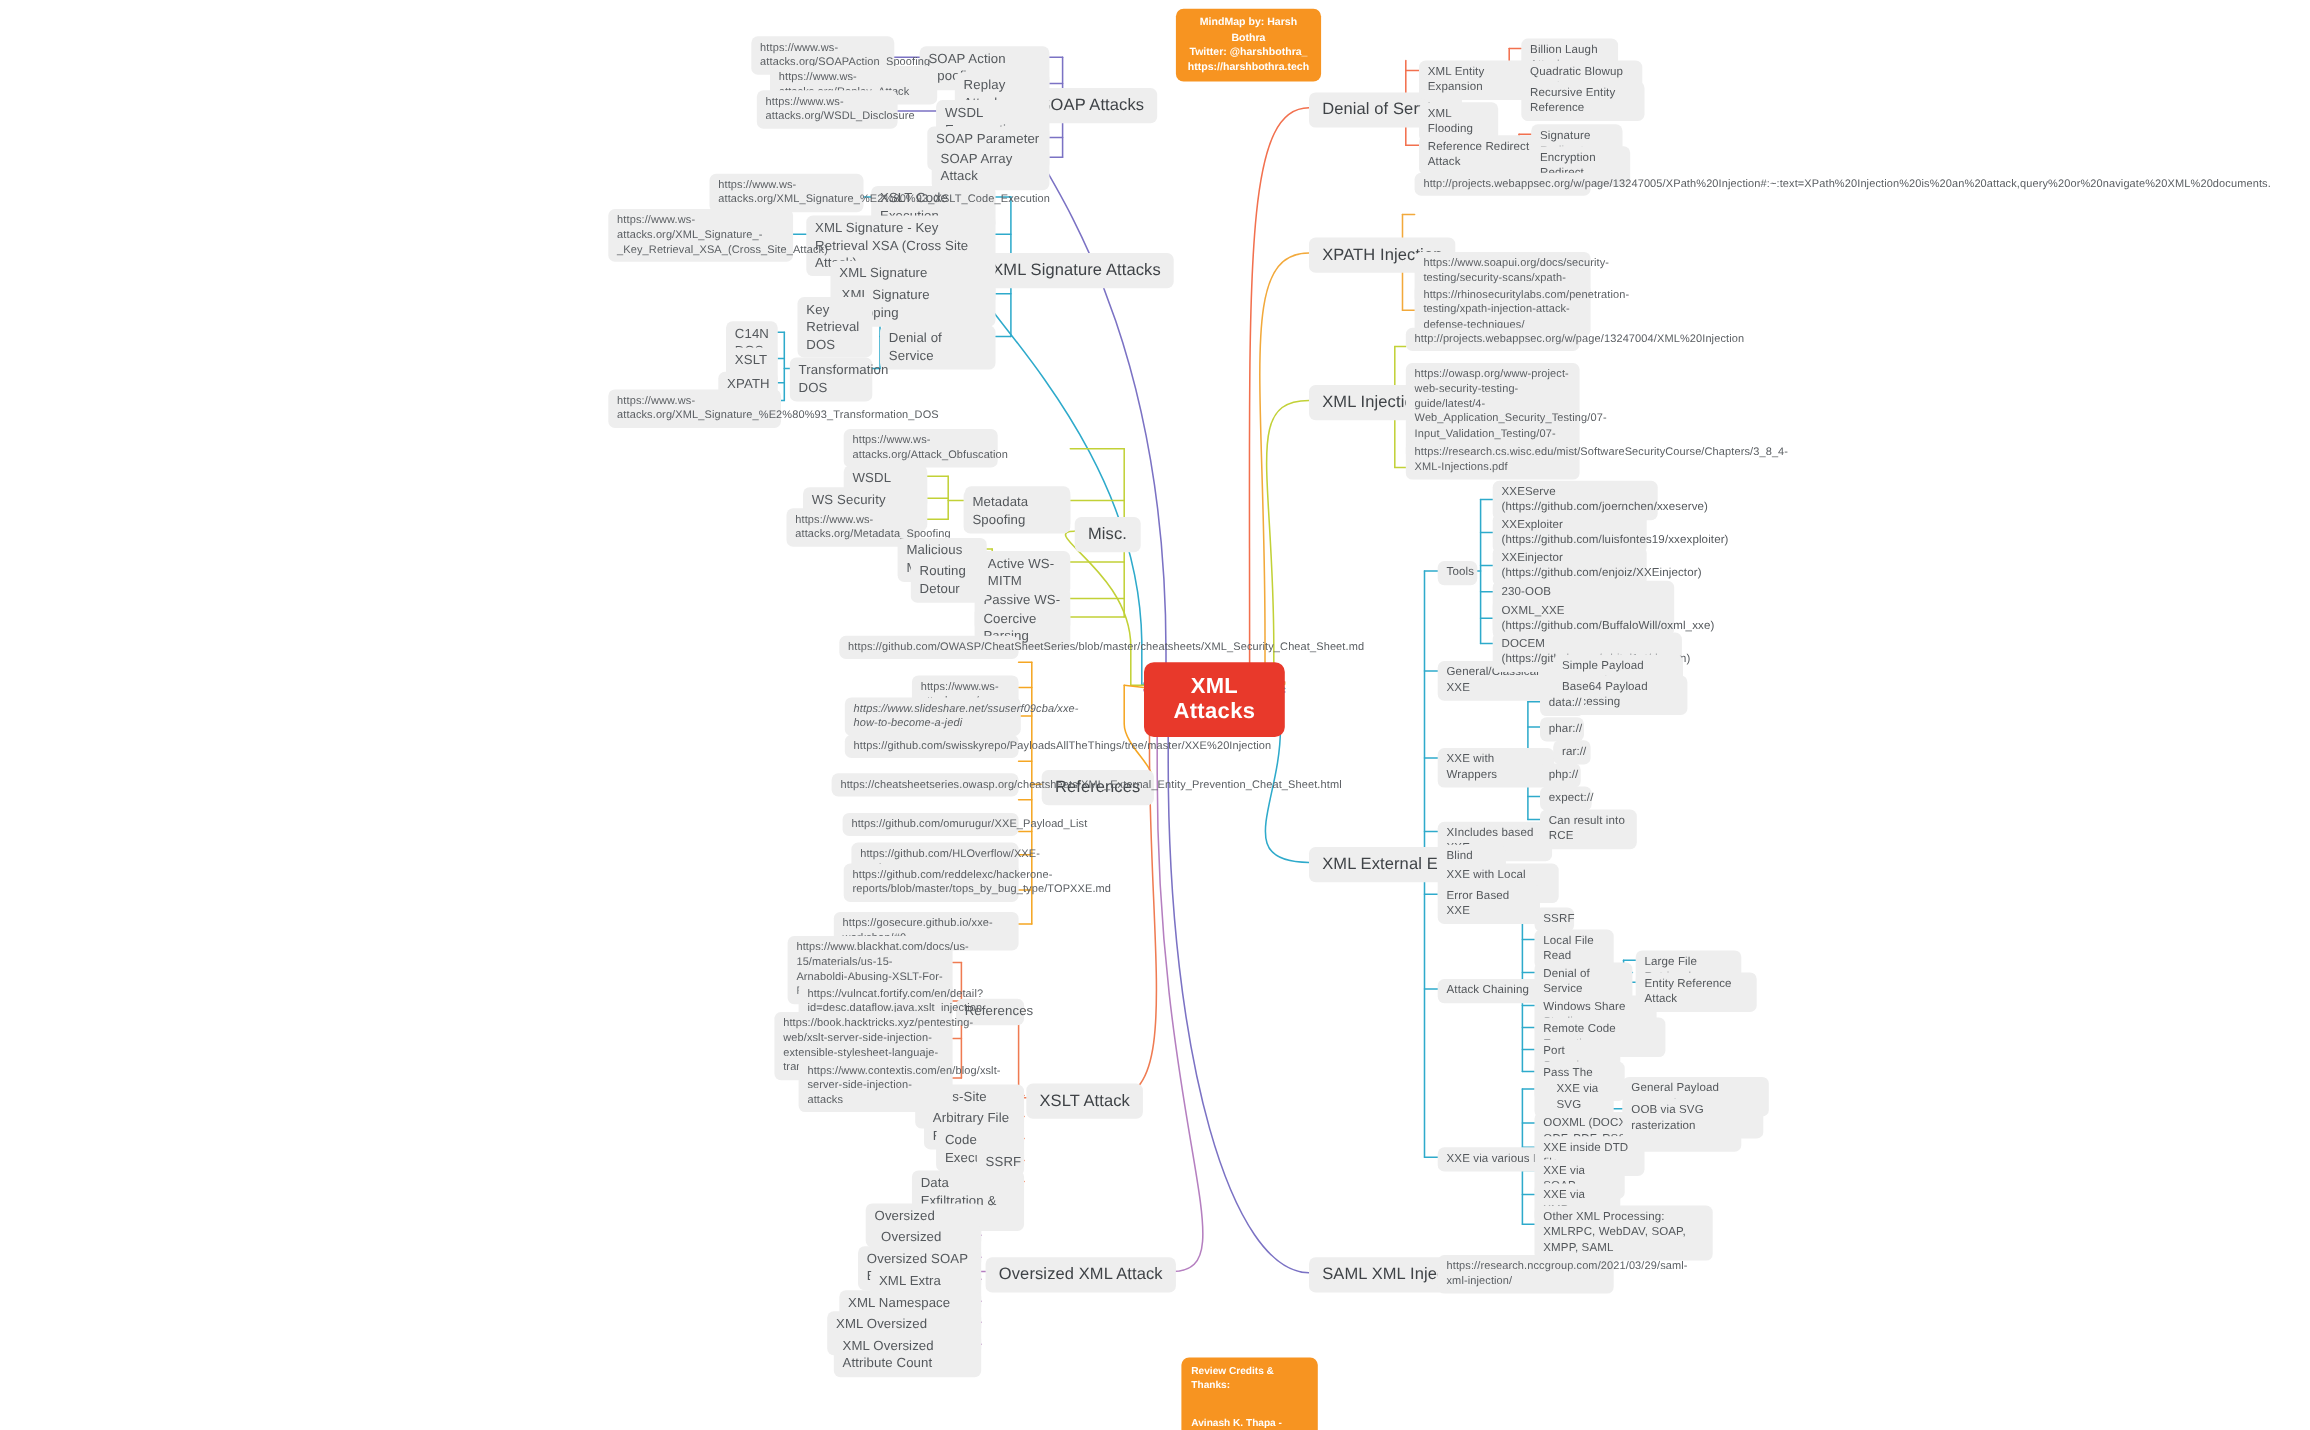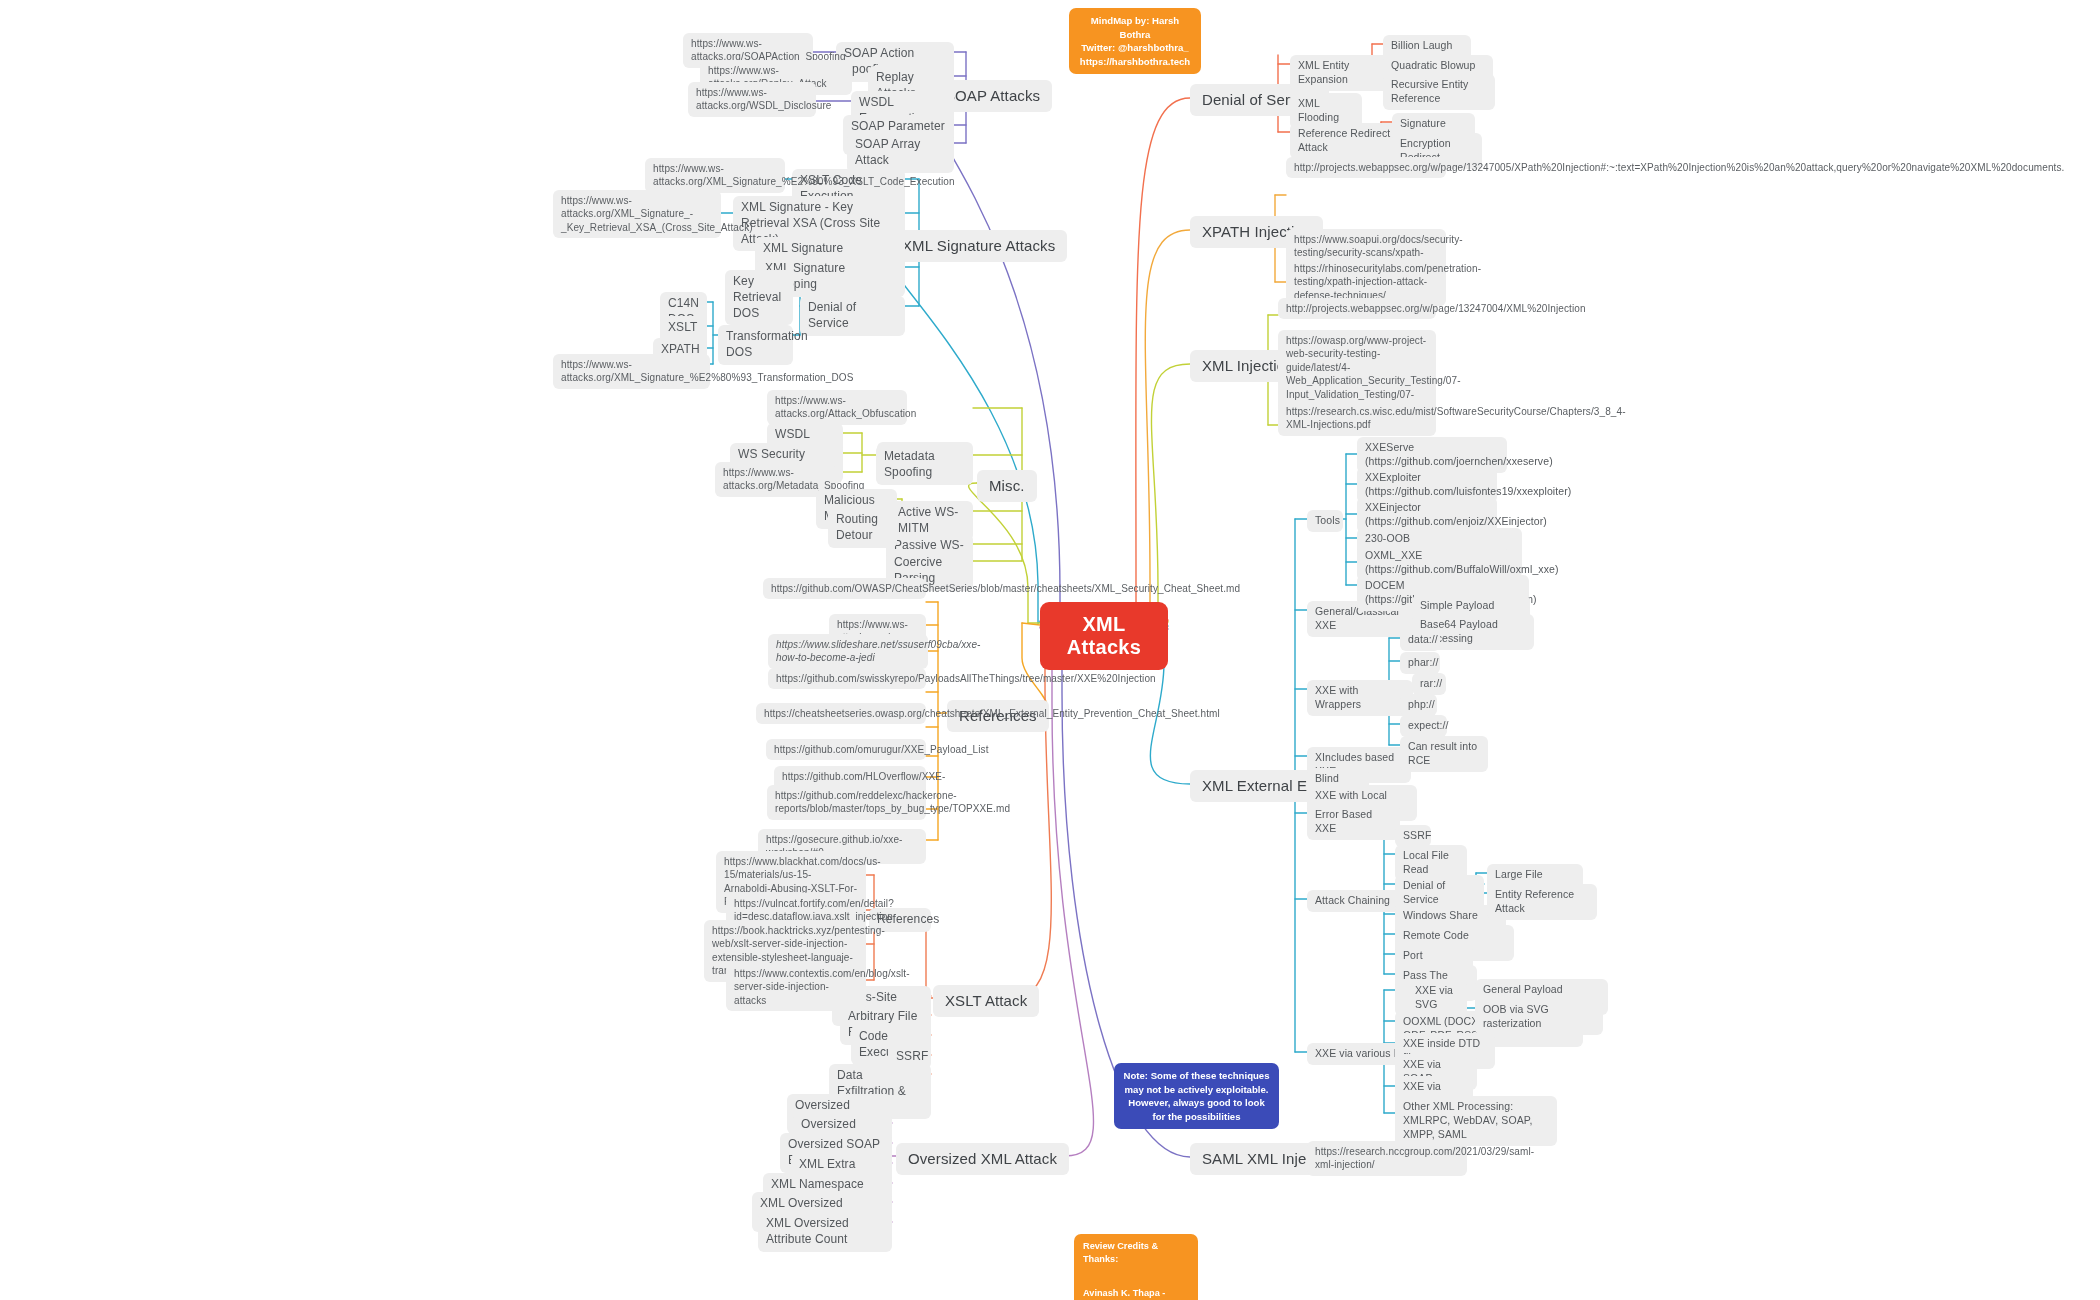--- a/index.html
+++ b/index.html
@@ -382,19 +382,18 @@
     <div class="node tiny" style="left: 1395px; top: 1054px; width: 82px;">XXE via SOAP</div>
     <div class="node tiny" style="left: 1395px; top: 1076px; width: 78px;">XXE via XMP</div>
     <div class="node tiny" style="left: 1395px; top: 1096px; width: 162px;">Other XML Processing: XMLRPC, WebDAV, SOAP, XMPP, SAML</div>
     <div class="node tiny" style="left: 1475px; top: 979px; width: 133px;">General Payload Processing</div>
     <div class="node tiny" style="left: 1475px; top: 999px; width: 128px;">OOB via SVG rasterization</div>
     <div class="node branch" style="left: 1190px; top: 1143px;">SAML XML Injection</div>
     <div class="node leafurl" style="left: 1307px; top: 1141px; width: 160px;">https://research.nccgroup.com/2021/03/29/saml-xml-injection/</div>
     <div class="note orange" style="left: 1069px; top: 8px; width: 132px;">MindMap by: Harsh Bothra
 Twitter: @harshbothra_
 https://harshbothra.tech</div>
-    <div class="note blue" style="left: 1114px; top: 1063px; width: 165px;">Note: Some of these techniques may not be actively exploitable. However, always good to look for the possibilities</div>
     <div class="note credits" style="left: 1074px; top: 1234px; width: 124px;"><div style="margin-bottom: 21px;">Review Credits &amp; Thanks:</div><div style="white-space: pre-line;">Avinash K. Thapa - @iw00tr00t
 Yatin Sirpaul - @ysirpaul
 Aditya Dixit - @zombie007o
 Mukesh Kumar - @hack_logic
 Jesus A. Espinoza - @ArthusuxD</div></div>
   </div>
 
 </body></html>

